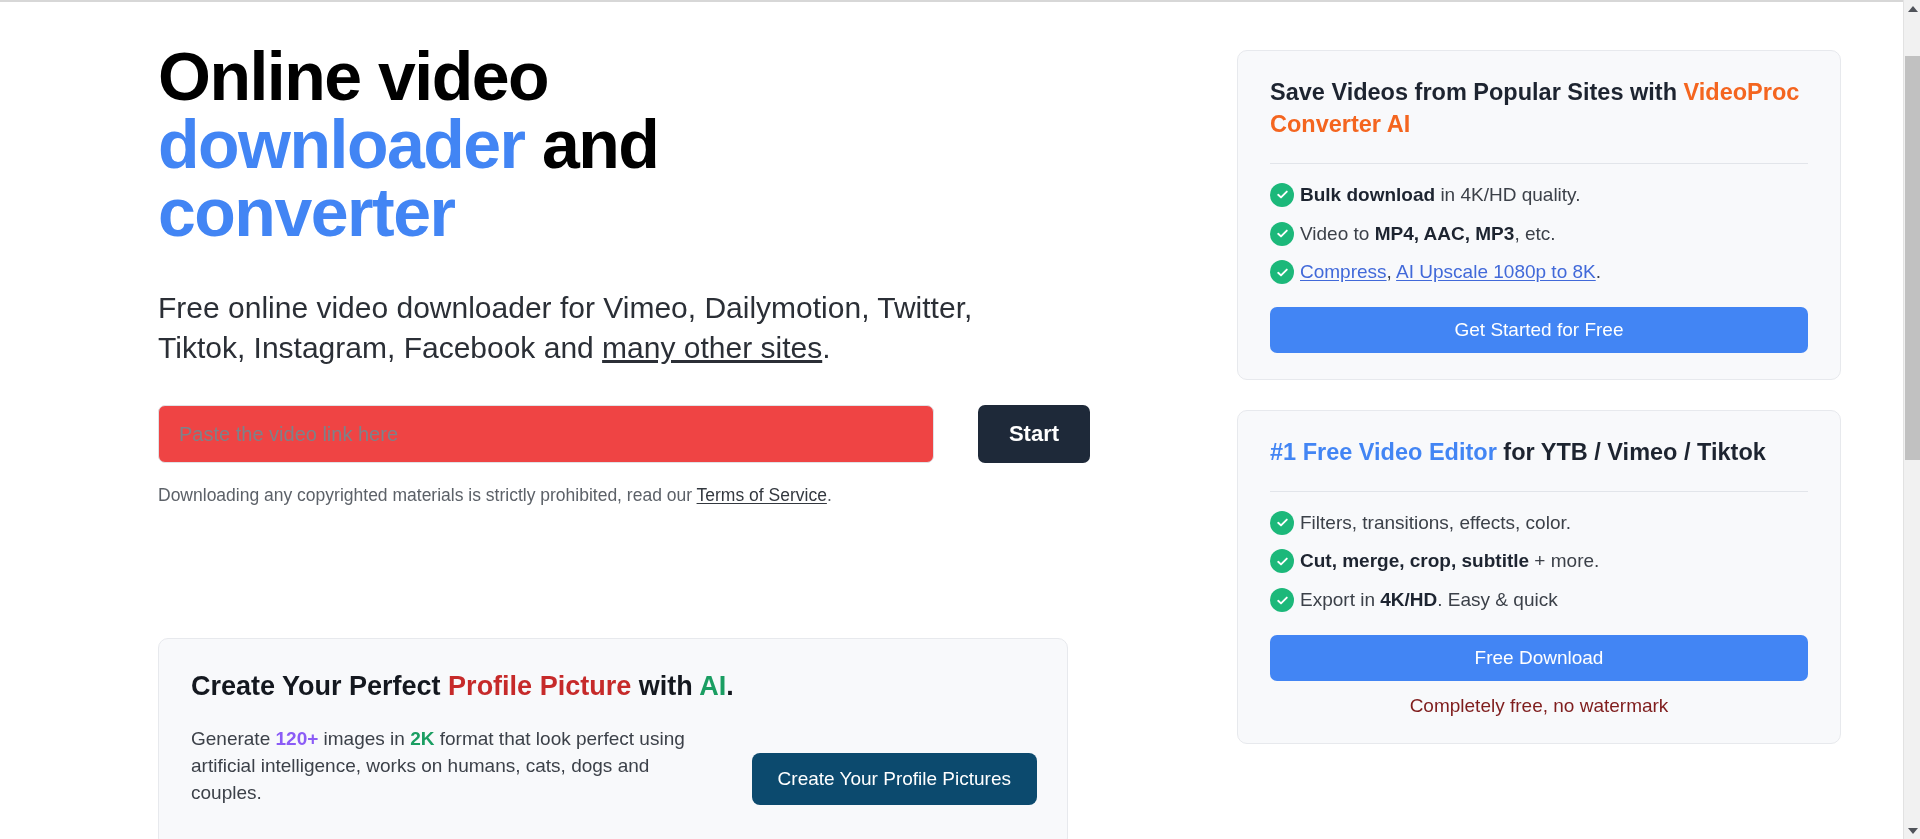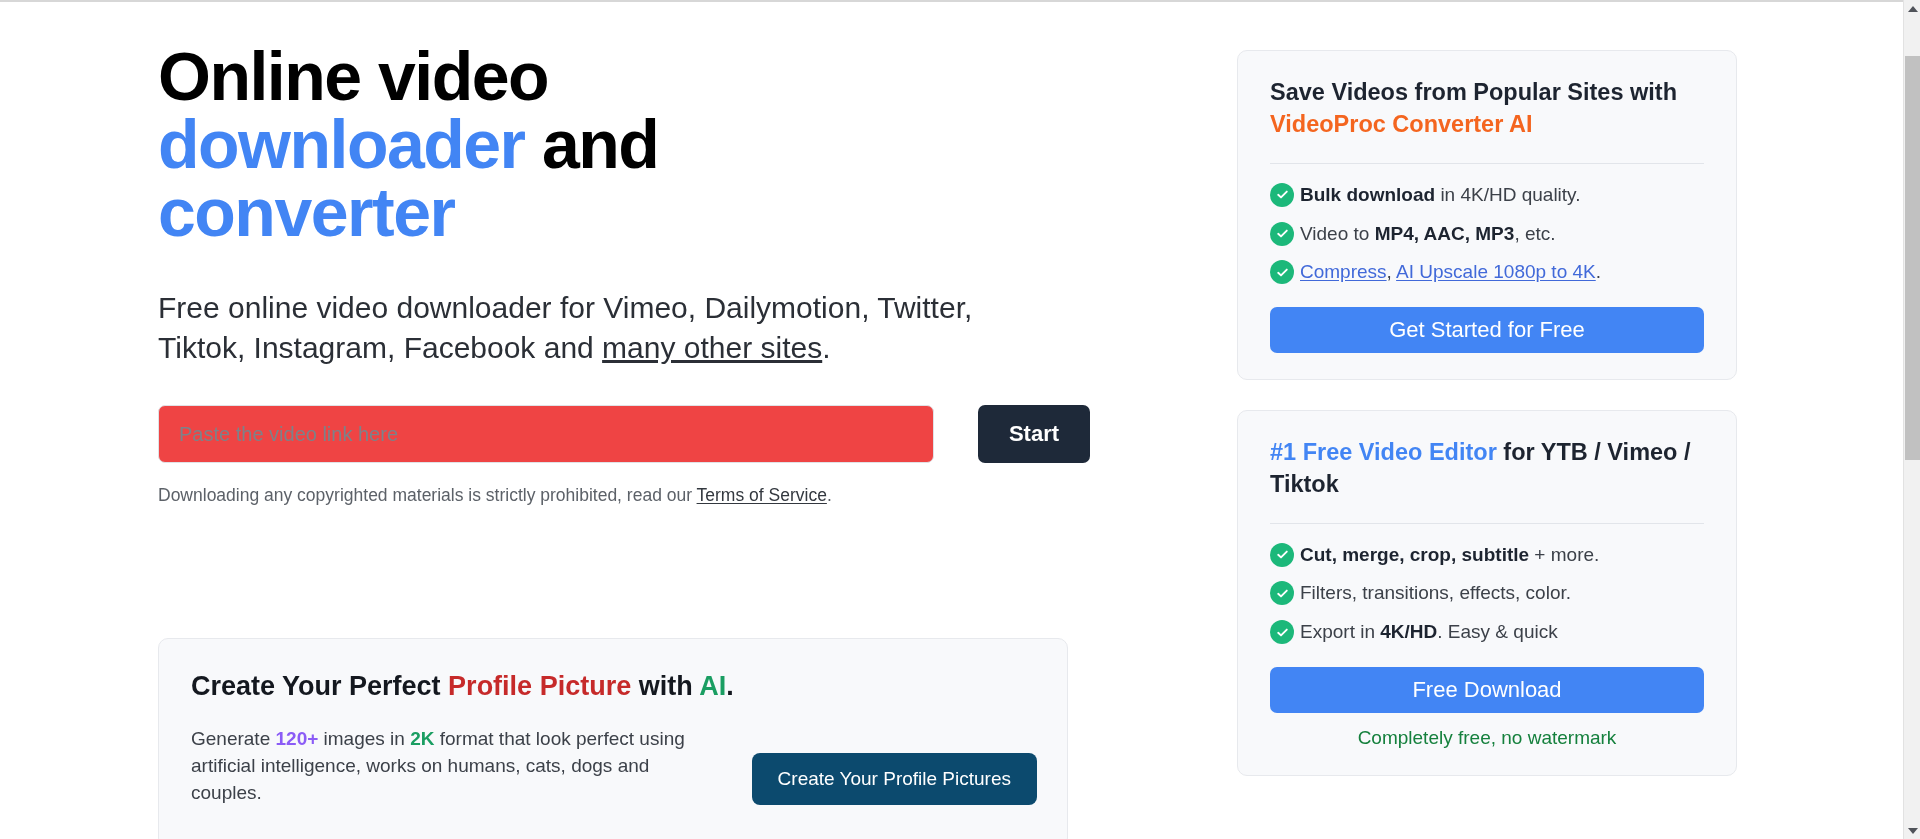--- a/index.html
+++ b/index.html
@@ -161,21 +161,21 @@
     font-family: "Liberation Sans", sans-serif;
     cursor: pointer;
     white-space: nowrap;
   }
 
   
   .sidebar {
     position: absolute;
     left: 1237px;
     top: 48px;
-    width: 500px;
+    width: 604px;
   }
 
   .side-card {
     background: #f8f9fb;
     border: 1px solid #e7e9ed;
     border-radius: 10px;
     padding: 26px 32px 26px 32px;
     margin-bottom: 30px;
   }
 
@@ -227,31 +227,31 @@
 
   .blue-btn {
     display: block;
     width: 100%;
     margin-top: 22px;
     height: 46px;
     background: #4285f4;
     color: #ffffff;
     border: none;
     border-radius: 7px;
-    font-size: 22px;
+    font-size: 19px;
     font-weight: 400;
     font-family: "Liberation Sans", sans-serif;
     cursor: pointer;
   }
 
   .side-note {
     margin-top: 14px;
     text-align: center;
     font-size: 19px;
-    color: #15803d;
+    color: #7f1d1d;
   }
 
   
   .scrollbar {
     position: absolute;
     top: 0; right: 0;
     width: 17px;
     height: 839px;
     background: #f1f1f1;
     border-left: 1px solid #e2e2e2;
@@ -341,47 +341,47 @@
           </span>
           <span><span>Video to </span><b>MP4, AAC, MP3</b><span>, etc.</span></span>
         </div>
 
         <div class="feature">
           <span class="check">
             <svg width="13" height="13" viewBox="0 0 13 13">
                 <path d="M2.2 6.8 L5 9.4 L10.8 3.6" stroke="#ffffff" stroke-width="1.9" fill="none" stroke-linecap="round" stroke-linejoin="round"></path>
               </svg>
           </span>
-          <span><a href="#">Compress</a><span>, </span><a href="#">AI Upscale 1080p to 4K</a><span>.</span></span>
+          <span><a href="#">Compress</a><span>, </span><a href="#">AI Upscale 1080p to 8K</a><span>.</span></span>
         </div>
 
         <button class="blue-btn">Get Started for Free</button>
       </div>
 
       <div class="side-card">
         <div class="side-title"><span class="blue">#1 Free Video Editor</span><span> for YTB / Vimeo / Tiktok</span></div>
 
         <div class="side-divider"></div>
 
         <div class="feature">
           <span class="check">
             <svg width="13" height="13" viewBox="0 0 13 13">
                 <path d="M2.2 6.8 L5 9.4 L10.8 3.6" stroke="#ffffff" stroke-width="1.9" fill="none" stroke-linecap="round" stroke-linejoin="round"></path>
               </svg>
           </span>
+          <span>Filters, transitions, effects, color.</span>
+        </div>
+
+        <div class="feature">
+          <span class="check">
+            <svg width="13" height="13" viewBox="0 0 13 13">
+                <path d="M2.2 6.8 L5 9.4 L10.8 3.6" stroke="#ffffff" stroke-width="1.9" fill="none" stroke-linecap="round" stroke-linejoin="round"></path>
+              </svg>
+          </span>
           <span><b>Cut, merge, crop, subtitle</b><span> + more.</span></span>
-        </div>
-
-        <div class="feature">
-          <span class="check">
-            <svg width="13" height="13" viewBox="0 0 13 13">
-                <path d="M2.2 6.8 L5 9.4 L10.8 3.6" stroke="#ffffff" stroke-width="1.9" fill="none" stroke-linecap="round" stroke-linejoin="round"></path>
-              </svg>
-          </span>
-          <span>Filters, transitions, effects, color.</span>
         </div>
 
         <div class="feature">
           <span class="check">
             <svg width="13" height="13" viewBox="0 0 13 13">
                 <path d="M2.2 6.8 L5 9.4 L10.8 3.6" stroke="#ffffff" stroke-width="1.9" fill="none" stroke-linecap="round" stroke-linejoin="round"></path>
               </svg>
           </span>
           <span><span>Export in </span><b>4K/HD</b><span>. Easy &amp; quick</span></span>
         </div>

